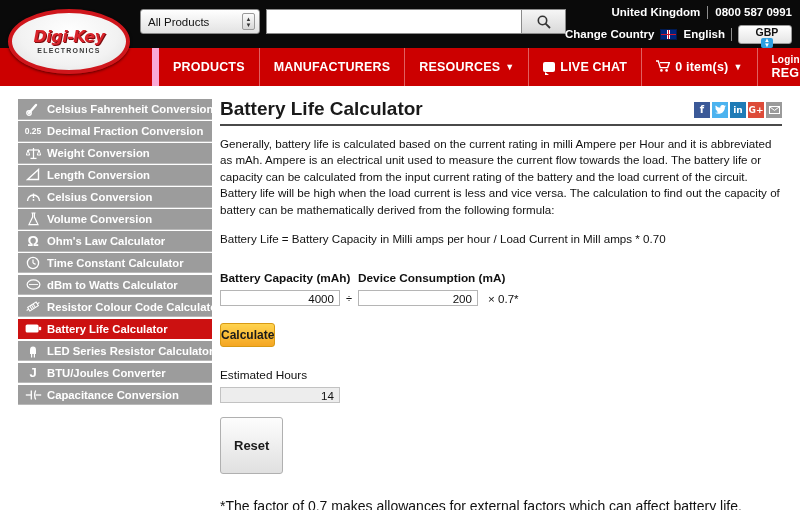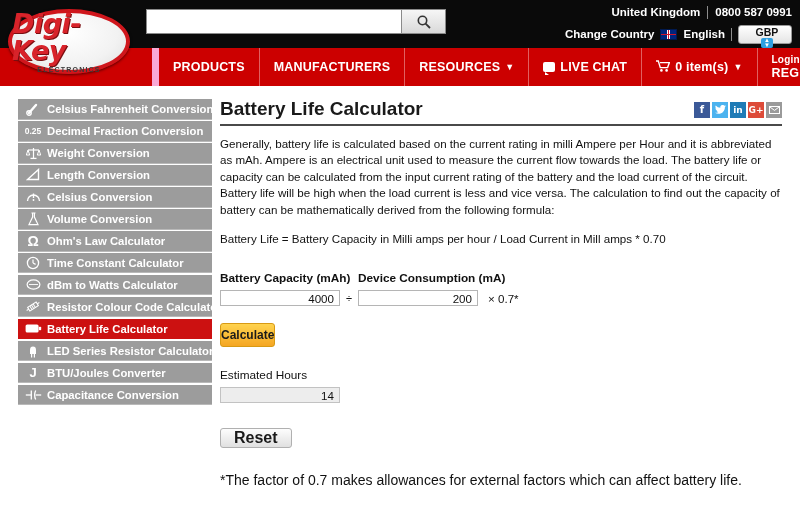--- a/index.html
+++ b/index.html
@@ -21,21 +21,21 @@
   .logo-oval {
     position:absolute; left:8px; top:9px; width:122px; height:65px;
     border-radius:50%;
     background:radial-gradient(ellipse at 50% 35%, #ffffff 0%, #f2f2f2 60%, #dedede 100%);
     border:4px solid #cf161c;
     box-shadow:0 1px 3px rgba(0,0,0,.6);
     display:flex; flex-direction:column; align-items:center; justify-content:center;
   }
   .logo-main {
     font-family:"DejaVu Sans", sans-serif;
-    font-weight:bold; font-style:italic; font-size:27px;
+    font-weight:bold; font-style:italic; font-size:16px;
     color:#d8232a; letter-spacing:-0.5px;
     text-shadow:1px 1px 0 #7a0d10;
     line-height:1;
   }
   .logo-sub {
     font-size:7px; font-weight:bold; letter-spacing:1.2px;
     color:#3a3a3a; margin-top:2px;
   }
 
   .search-area {
@@ -197,40 +197,47 @@
     margin-top:17px; display:inline-block; padding:4px 0;
     font-size:12px; font-weight:bold; color:#1a1a1a;
     background:linear-gradient(#ffd34e,#f5a623);
     border:1px solid #d89a14; border-radius:3px; cursor:pointer;
   }
   .res-label { margin-top:21px; font-size:11.8px; color:#111; }
   .tinput.ro {
     margin-top:5px; background:#ededed; border:1px solid #c2c2c2; color:#111;
   }
   .btn-reset {
-    margin-top:25px; display:inline-block; padding:0 13px;
-    font-size:16px; font-weight:bold; color:#1a1a1a;
+    margin-top:14px; display:inline-block; padding:20px 13px;
+    font-size:13px; font-weight:bold; color:#1a1a1a;
     background:linear-gradient(#fdfdfd,#e0e0e0);
     border:1px solid #b0b0b0; border-radius:3px; cursor:pointer;
   }
   .note { margin-top:24px; font-size:14px; color:#111; }
 </style>
 </head>
 <body>
 
 <div class="topbar">
 
   <div class="logo-wrap">
     <div class="logo-oval">
       <div class="logo-main">Digi-Key</div>
       <div class="logo-sub">ELECTRONICS</div>
     </div>
   </div>
 
   <div class="search-area">
+    <div class="sel-products">
+      <span class="lbl">All Products</span>
+      <span class="spin">
+          <i>▲</i>
+          <i>▼</i>
+        </span>
+    </div>
     <input class="search-input" type="text" value="" placeholder="" style="">
     <div class="search-btn">
       <svg width="16" height="16" viewBox="0 0 16 16">
         <circle cx="6.5" cy="6.5" r="4.2" fill="none" stroke="#333" stroke-width="1.6"></circle>
         <line x1="9.6" y1="9.6" x2="14" y2="14" stroke="#333" stroke-width="1.8"></line>
       </svg>
     </div>
   </div>
 
   <div class="util">

